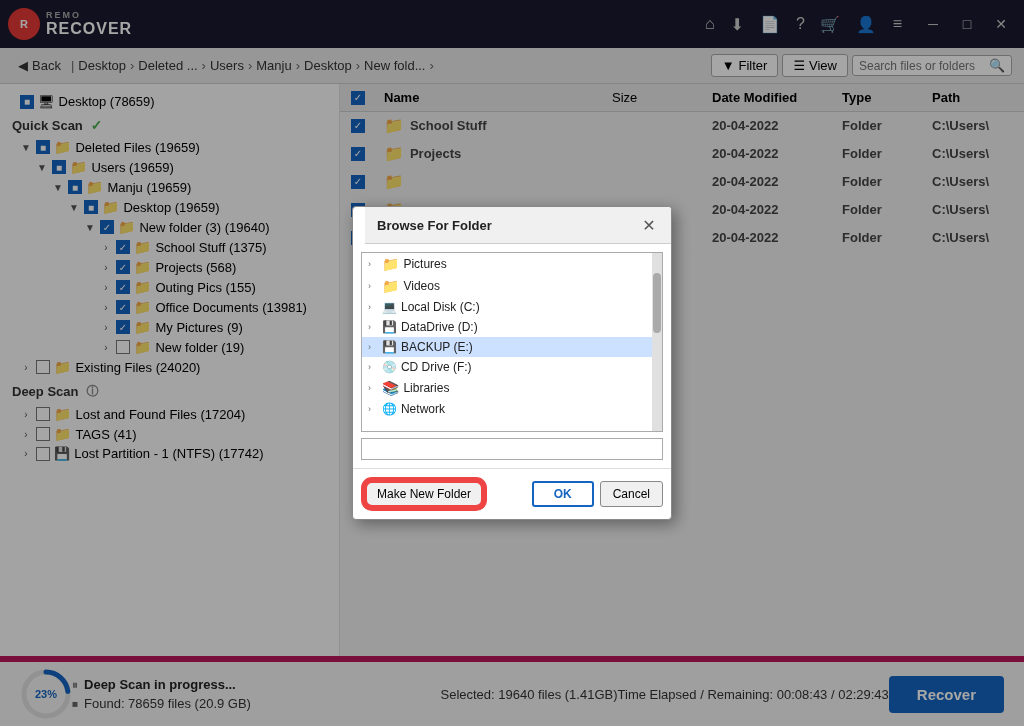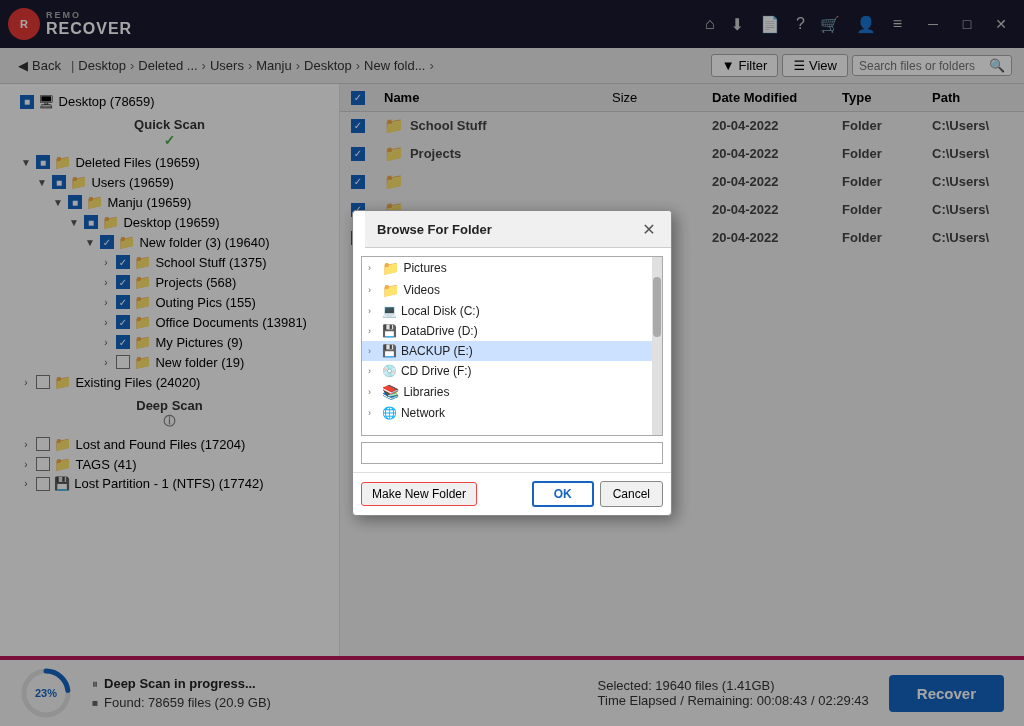--- a/index.html
+++ b/index.html
@@ -112,21 +112,21 @@
       background: white; display: inline-flex; align-items: center; justify-content: center;
       font-size: 10px; flex-shrink: 0;
     }
     .checkbox.checked { background: #1565c0; color: white; border-color: #1565c0; }
     .checkbox.partial { background: #1565c0; color: white; border-color: #1565c0; }
     .folder-icon { font-size: 14px; }
     .folder-icon.yellow { color: #f5a623; }
     .section-header {
       padding: 6px 12px 4px;
       font-weight: bold; color: #333;
-      display: flex; align-items: center; gap: 0; flex-direction: column;
+      display: flex; align-items: center; gap: 8px;
     }
     .scan-status { color: #4caf50; font-size: 14px; }
     .deep-scan-icon { font-size: 12px; color: #888; }
     .indent-1 { padding-left: 20px; }
     .indent-2 { padding-left: 36px; }
     .indent-3 { padding-left: 52px; }
     .indent-4 { padding-left: 68px; }
     .indent-5 { padding-left: 84px; }
 
     
@@ -156,46 +156,45 @@
       border-bottom: 1px solid #eee;
       padding: 4px 0;
     }
     .file-row .col-name { display: flex; align-items: center; gap: 6px; }
     .file-cell { padding: 0 8px; color: #444; }
 
     
     .status-bar {
       height: 70px;
       background: #f5f5f5;
-      border-top: 4px solid #be185d;
+      border-top: 6px solid #be185d;
       display: flex;
       align-items: center;
       padding: 0 20px;
       flex-shrink: 0;
-      gap: 20px;
     }
     .progress-circle {
       width: 52px; height: 52px;
       position: relative;
       flex-shrink: 0;
     }
     .progress-circle svg { transform: rotate(-90deg); }
     .progress-pct {
       position: absolute; top: 50%; left: 50%;
       transform: translate(-50%, -50%);
       font-size: 11px; font-weight: bold; color: #1565c0;
     }
     .scan-info { display: flex; flex-direction: column; gap: 4px; }
     .scan-line {
       display: flex; align-items: center; gap: 6px; color: #333;
     }
     .scan-icon { font-size: 12px; color: #666; }
     .scan-label { font-weight: 600; color: #222; }
     .status-spacer { flex: 1; }
-    .selected-info { display: flex; flex-direction: column; align-items: flex-start; }
+    .selected-info { display: flex; flex-direction: row; align-items: flex-start; }
     .selected-line { color: #333; }
     .recover-btn {
       background: #1565c0;
       color: white;
       border: none;
       padding: 10px 28px;
       font-size: 15px;
       font-weight: 600;
       border-radius: 4px;
       cursor: pointer;
@@ -262,25 +261,25 @@
       background: white;
     }
     .modal-footer {
       display: flex;
       align-items: center;
       justify-content: space-between;
       padding: 8px;
       border-top: 1px solid #ddd;
     }
     .make-folder-btn {
-      border: 1px solid #ef4444;
+      border: 6px solid #ef4444;
       background: #f0f0f0;
       padding: 4px 10px;
       cursor: pointer;
-      border-radius: 3px;
+      border-radius: 11px;
       font-size: 12px;
     }
     .modal-ok-cancel {
       display: flex; gap: 6px;
     }
     .ok-btn {
       border: 2px solid #1565c0;
       background: white;
       color: #1565c0;
       padding: 4px 20px;

